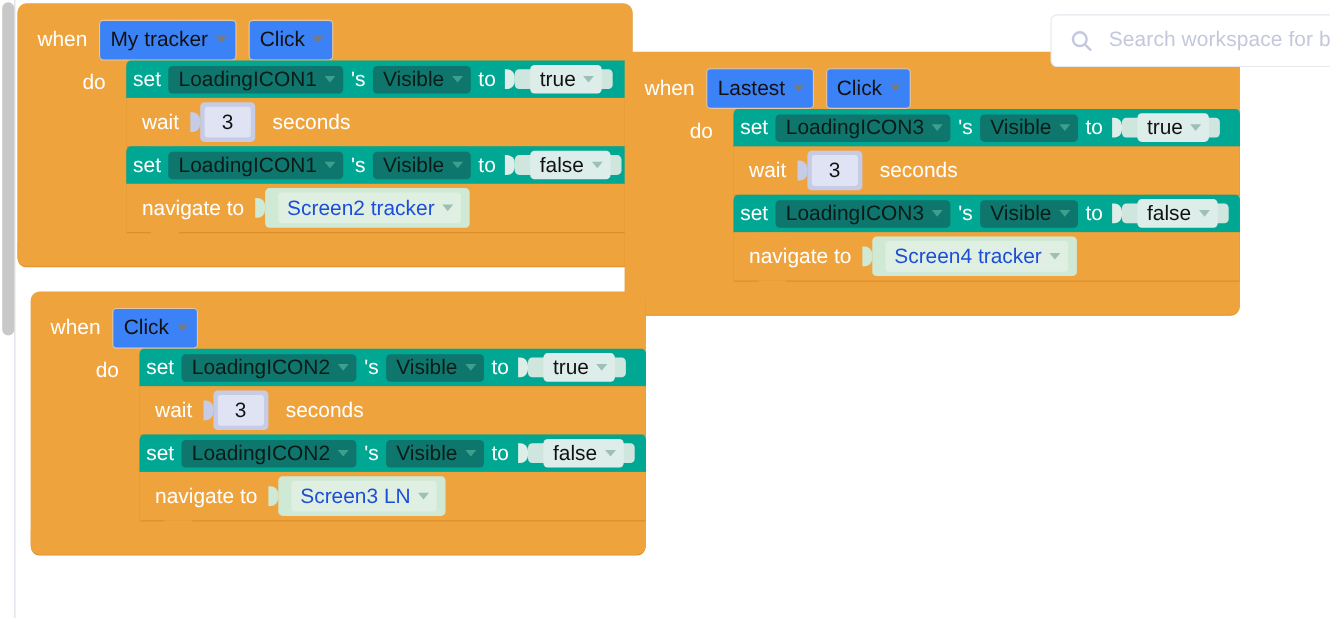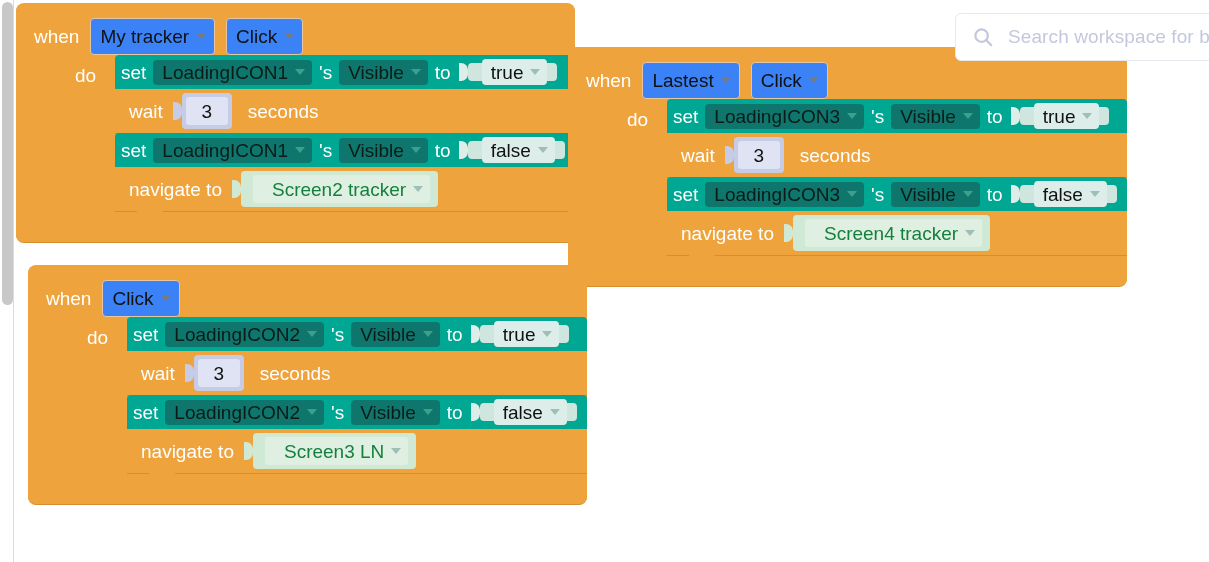--- a/index.html
+++ b/index.html
@@ -105,21 +105,21 @@
   .val-num .ftxt{font-size:19px;color:#111;line-height:1;}
   .socket-num::before{background:#c6cbe6;}
 
   
   .val-screen{
     display:inline-flex;align-items:center;background:#cfe9d5;border-radius:4px;
     height:36px;padding:0 8px 0 12px;box-sizing:border-box;margin-left:-1px;
   }
   .val-screen .inner{display:inline-flex;align-items:center;background:#dff0e2;border-radius:3px;
                      height:28px;padding:0 5px 0 8px;}
-  .val-screen .ftxt{font-size:19px;color:#15803d;line-height:1;margin-left:11px;}
+  .val-screen .ftxt{font-size:19px;color:#1d4ed8;line-height:1;}
   .socket-screen::before{background:#cfe9d5;}
 
   
   .notch{position:absolute;left:22px;top:100%;width:26px;height:7px;
          border-radius:0 0 7px 7px;}
   .notch-green{background:#00a792;}
   .notch-orange{background:#efa33c;}
 
   
   .hat-foot{height:22px;background:#efa33c;border-radius:0 0 8px 8px;}

